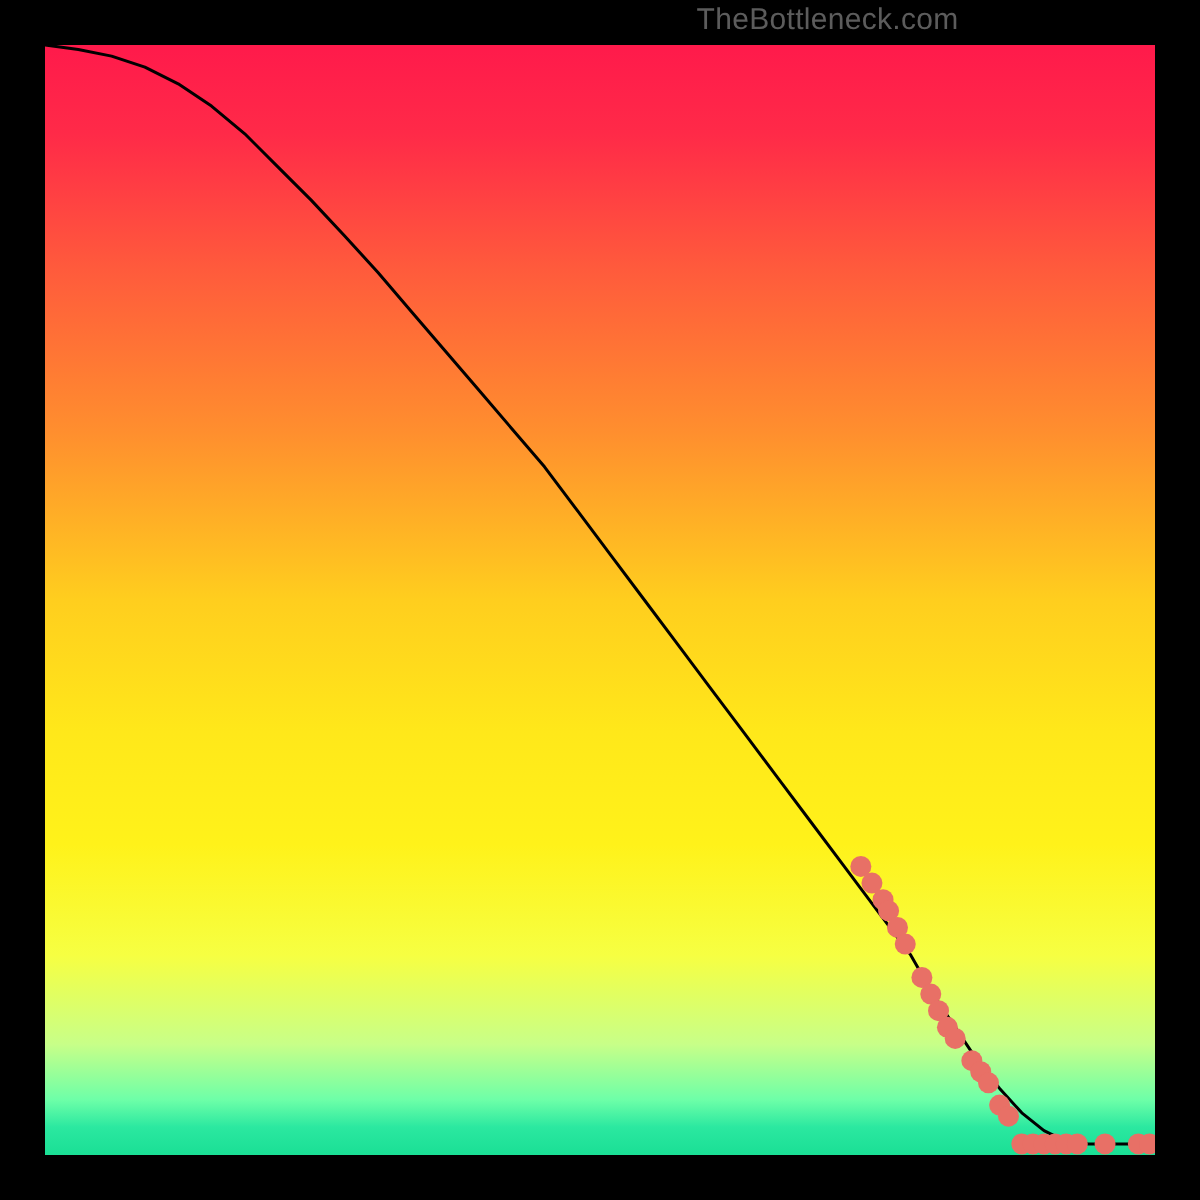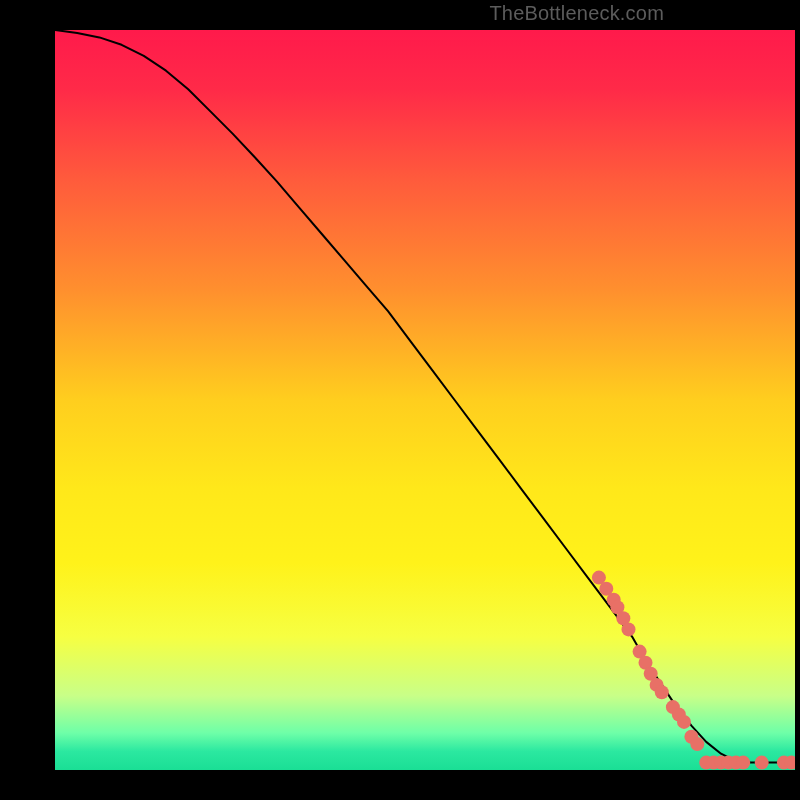--- a/index.html
+++ b/index.html
@@ -9,21 +9,20 @@
     height: 800px;
     background: #000;
     font-family: Arial, Helvetica, sans-serif;
     overflow: hidden;
   }
   .frame {
     position: relative;
     width: 649px;
     height: 800px;
     background: #000;
-    margin-left: 25px;
   }
   .attribution {
     position: absolute;
     top: 2px;
     right: 10px;
     color: #5c5c5c;
     font-size: 20px;
     font-weight: 400;
     letter-spacing: 0.2px;
   }

